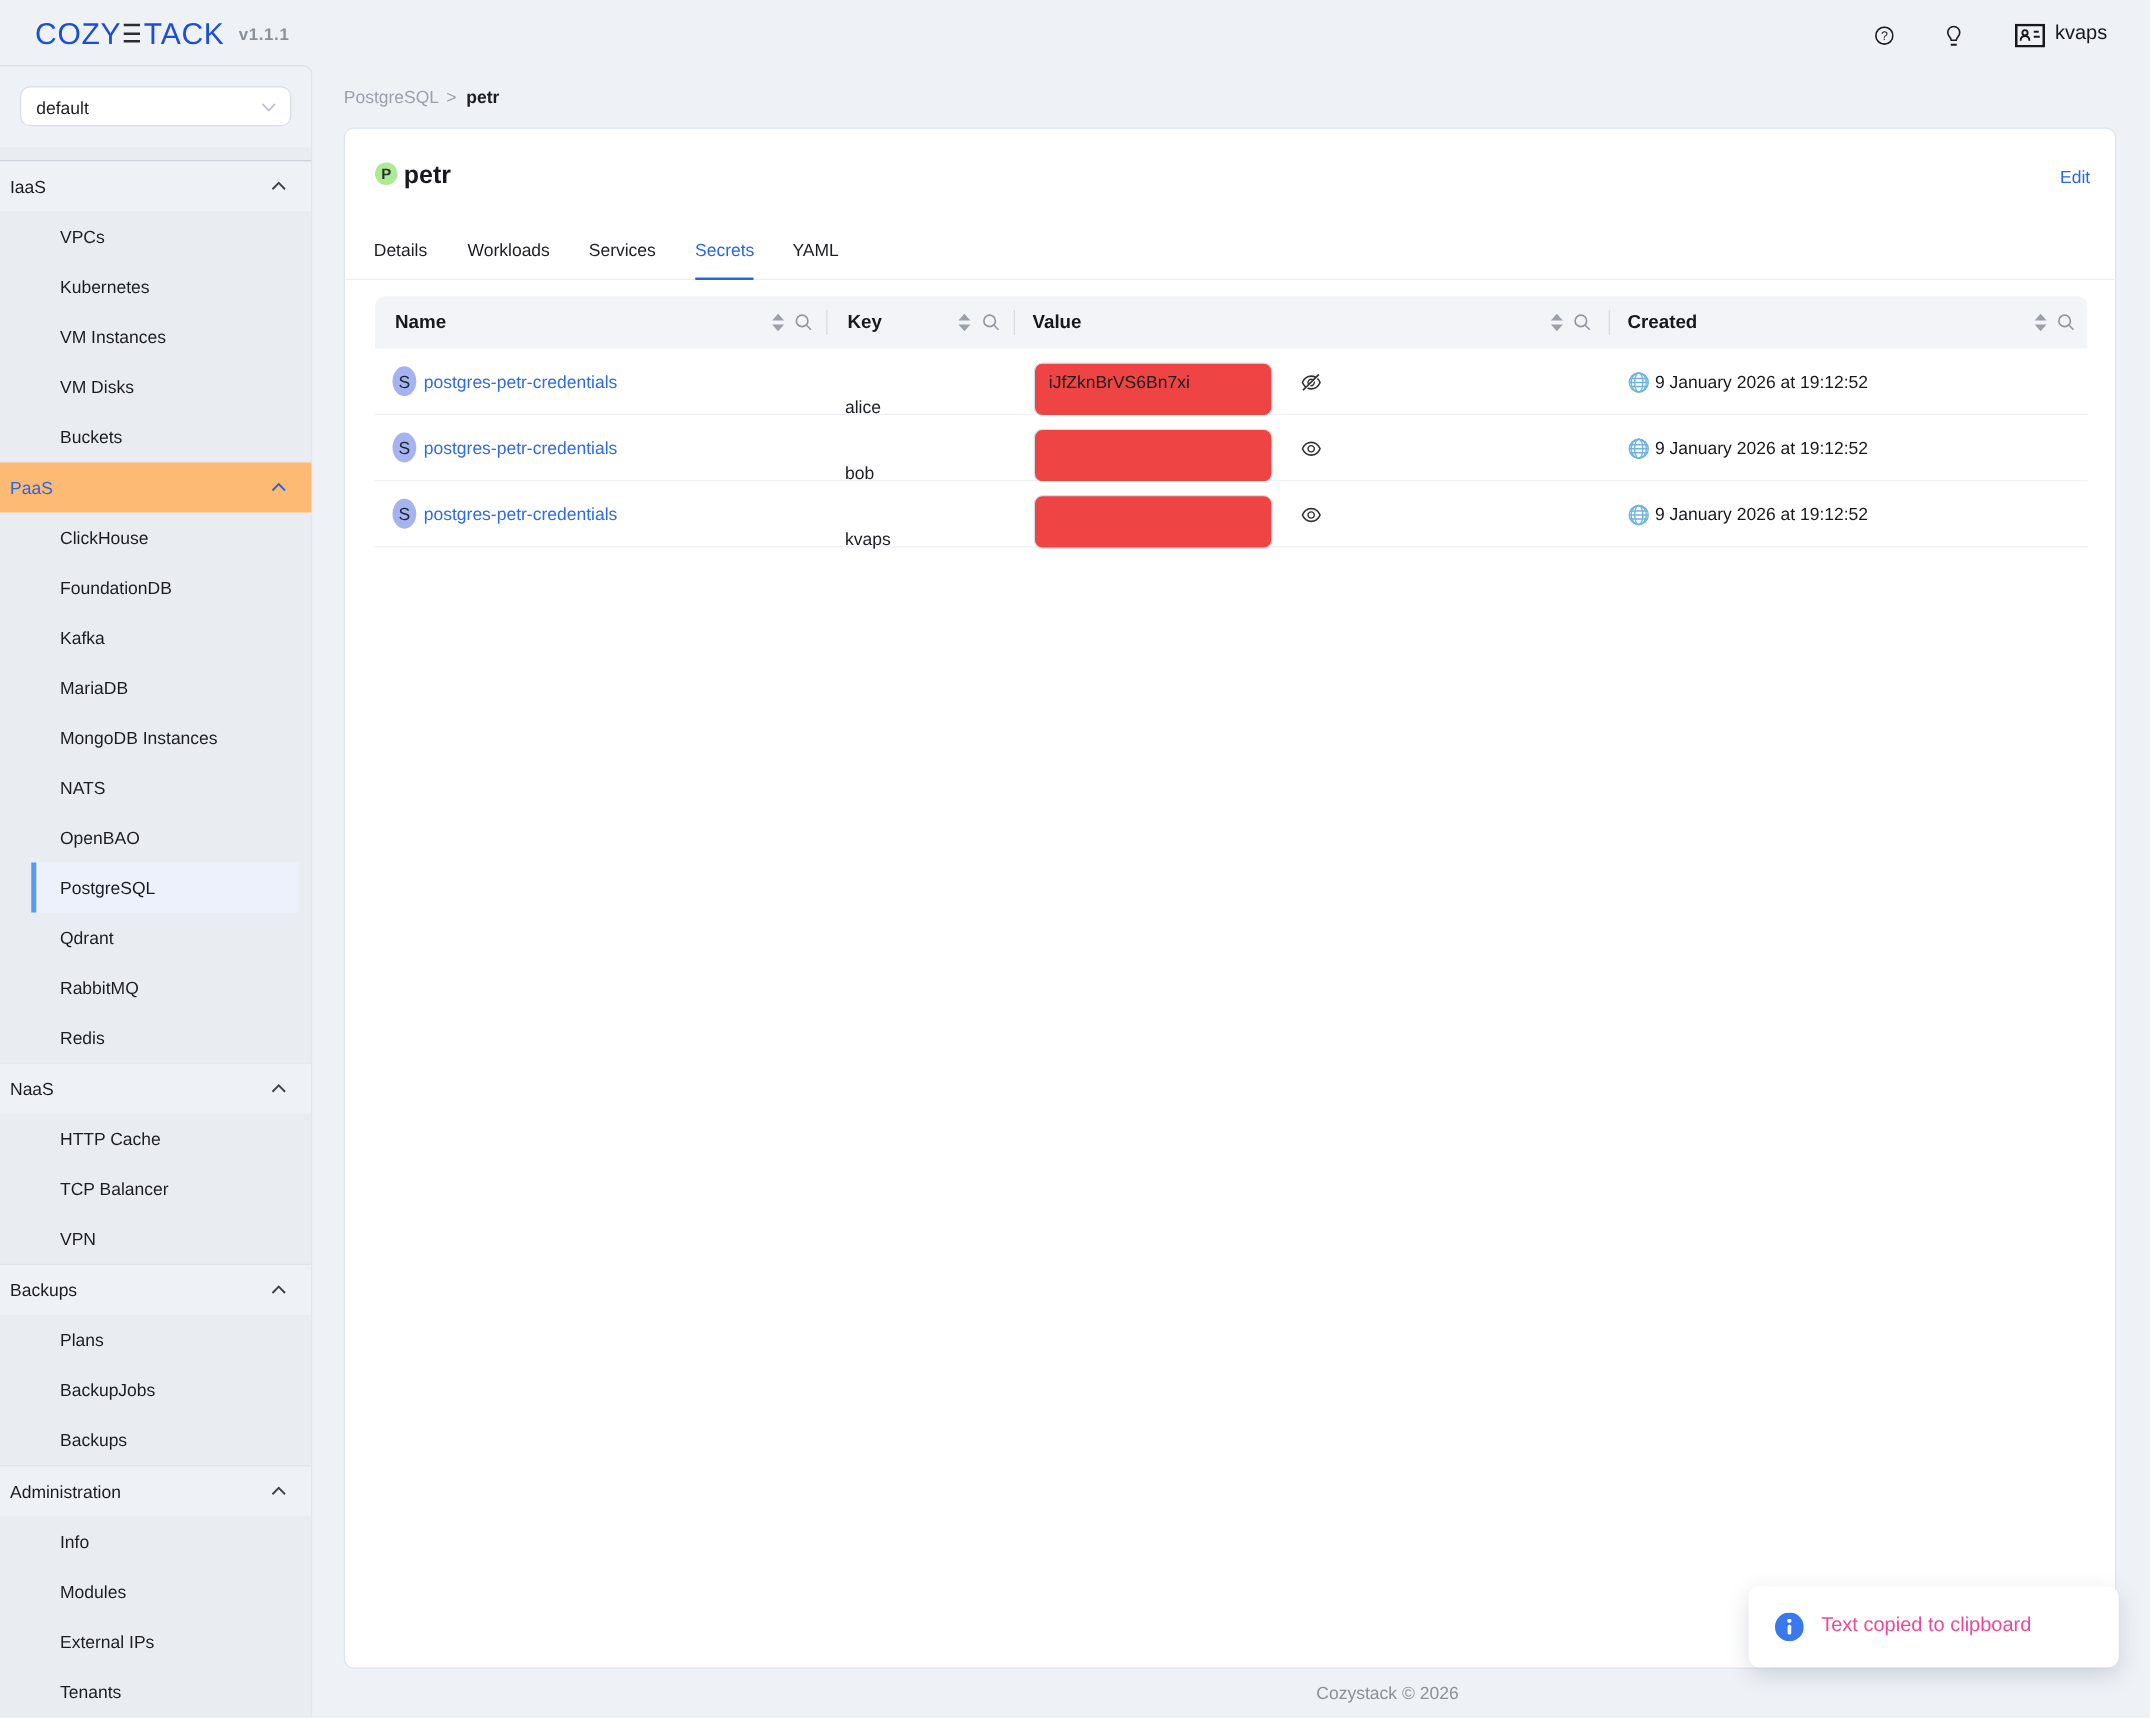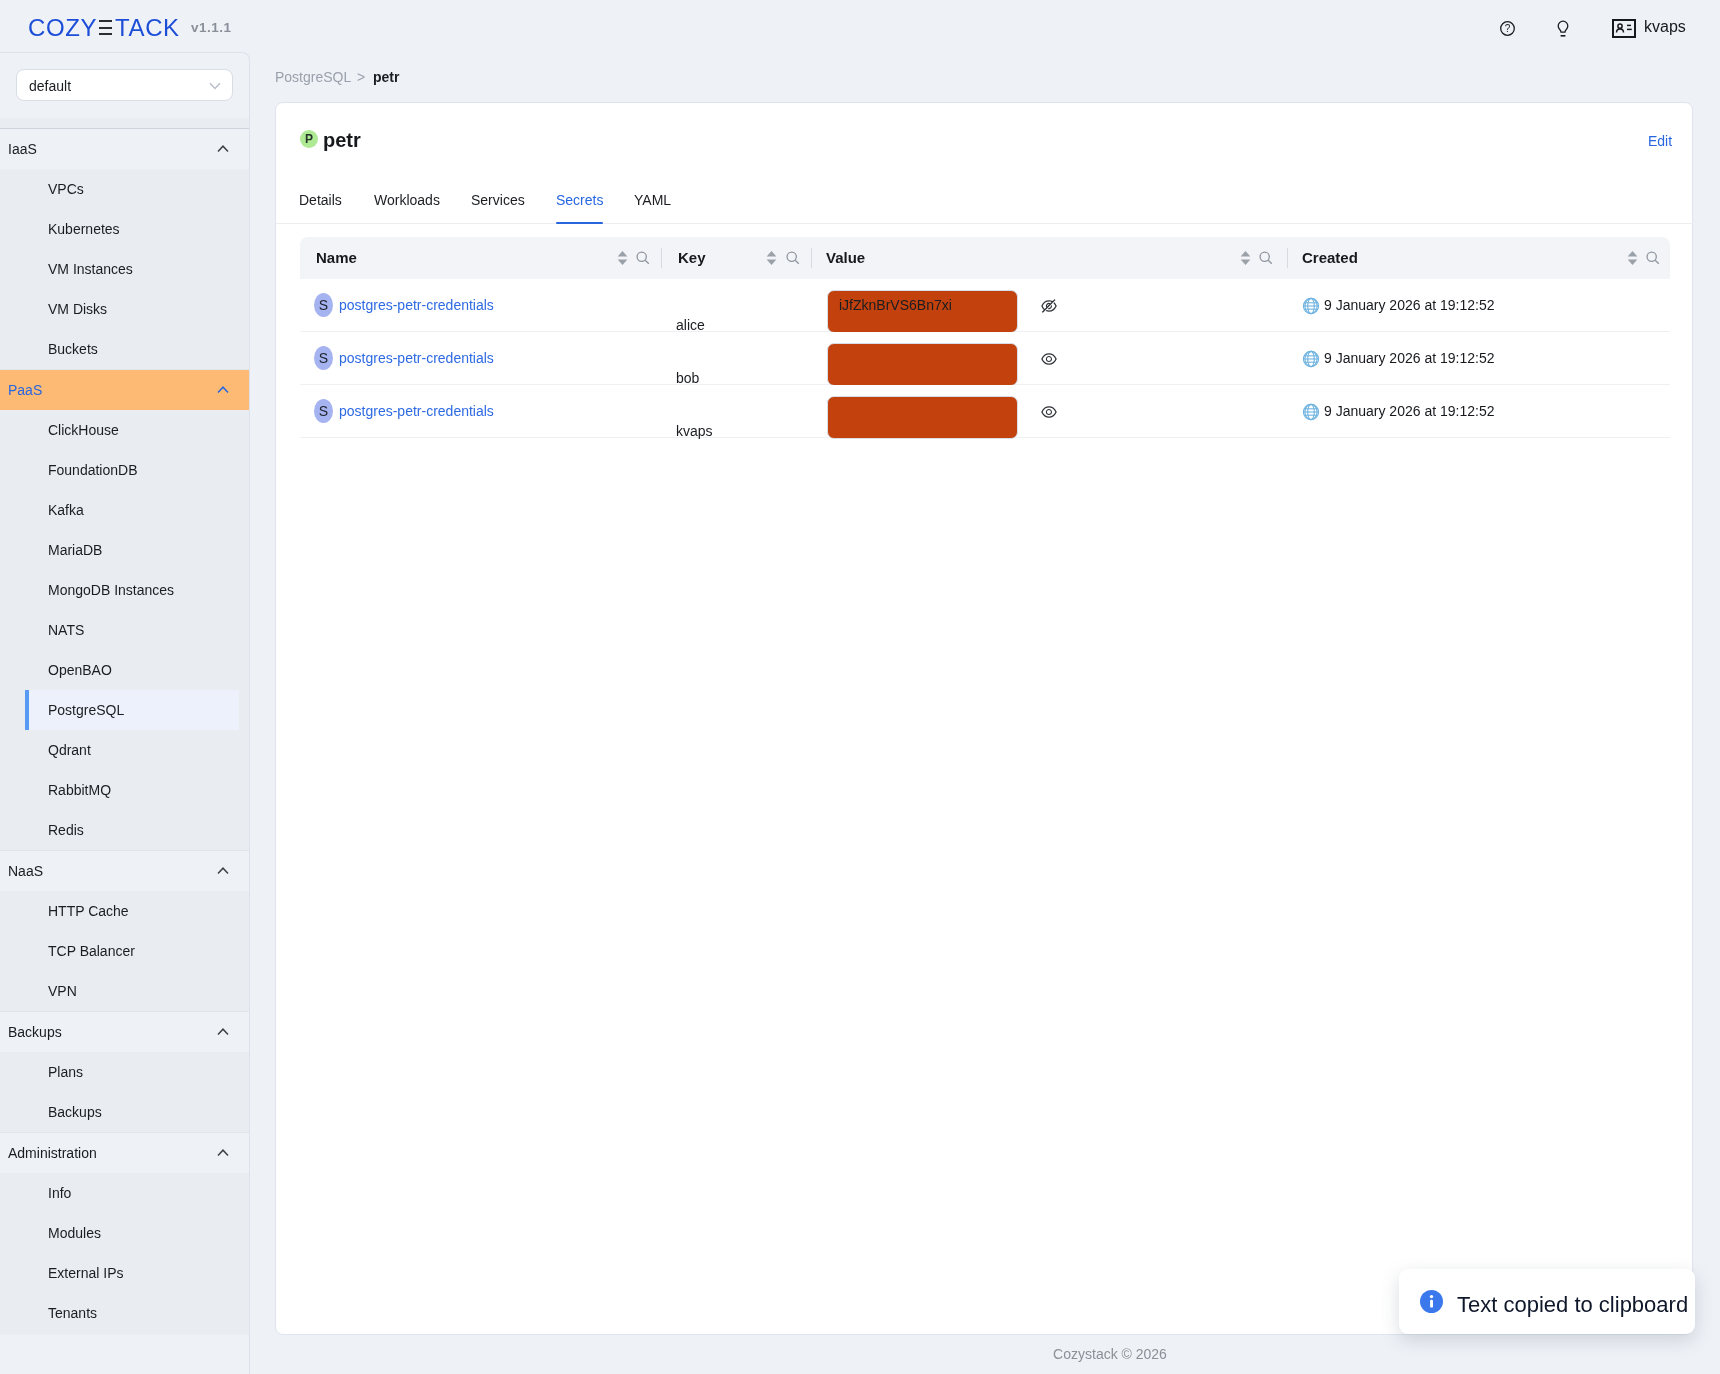--- a/index.html
+++ b/index.html
@@ -43,28 +43,28 @@
 
   
   .table { position:absolute; left:24px; top:134px; width:1370px; }
   .thead { position:relative; height:42px; background:#f2f4f8; border-radius:8px 8px 0 0; }
   .th { position:absolute; top:12px; font-size:15px; font-weight:700; color:#17191d; }
   .vsep { position:absolute; top:11px; width:1px; height:20px; background:#d6dbe2; }
   .trow { position:relative; height:53px; border-bottom:1px solid #eef0f4; background:#fff; }
   .sbadge { position:absolute; left:14px; top:14px; width:19px; height:24px; border-radius:50%; background:#a5b4f0; text-align:center; font-size:14px; color:#20242c; line-height:24px; }
   .rlink { position:absolute; left:39px; top:18px; font-size:14px; color:#2e6ae2; }
   .rkey { position:absolute; left:376px; top:18px; font-size:14px; color:#1b1d21;margin-top:20px; }
-  .rinput { position:absolute; left:527px; top:11px; width:191px; height:43px; border:1px solid #d7dde9; border-radius:7px; background:#c2410c; font-size:14px; color:#1b1d21; line-height:29px; padding-left:11px; }
+  .rinput { position:absolute; left:527px; top:11px; width:191px; height:43px; border:1px solid #d7dde9; border-radius:7px; background:#ef4444; font-size:14px; color:#1b1d21; line-height:29px; padding-left:11px; }
   .reye { position:absolute; left:740px; top:18px; }
   .rglobe { position:absolute; left:1002px; top:18px; }
   .rdate { position:absolute; left:1024px; top:18px; font-size:14px; color:#17191d; }
 
   .footer { position:absolute; left:250px; top:1346px; width:1720px; text-align:center; font-size:14px; color:#8b9097; }
   .toast { position:absolute; left:1399px; top:1269px; width:296px; height:65px; background:#fff; border-radius:9px; box-shadow:0 6px 18px rgba(90,100,120,.22); }
-  .toast .txt { position:absolute; left:58px; top:23px; font-size:22px; color:#0f172a; }
+  .toast .txt { position:absolute; left:58px; top:23px; font-size:16px; color:#ec4899; }
 </style>
 </head>
 <body>
 
 <div class="logo">COZY<span class="bars"><i style="top:0"></i><i style="top:6.5px"></i><i style="top:13px"></i></span>TACK</div>
 <div class="ver">v1.1.1</div>
 <svg class="hicon" style="left:1500px; top:21px" width="15" height="15" viewBox="0 0 15 15">
   <circle cx="7.5" cy="7.5" r="6.8" fill="none" stroke="#1a1c20" stroke-width="1.3"></circle>
   <text x="7.5" y="11" font-size="10" text-anchor="middle" fill="#1a1c20" font-family="Liberation Sans">?</text>
 </svg>
@@ -181,20 +181,23 @@
         <span>Backups</span>
       <svg class="chev" viewBox="0 0 12 8">
           <path d="M1 6.4 L6 1.2 L11 6.4" fill="none" stroke="#3d4046" stroke-width="1.5"></path>
         </svg>
     </div>
     <div class="mgroup">
       <div class="mitem">
           <span>Plans</span>
         </div>
       <div class="mitem">
+          <span>BackupJobs</span>
+        </div>
+      <div class="mitem">
           <span>Backups</span>
         </div>
     </div>
     <div class="msep"></div>
     <div class="mhead">
         <span>Administration</span>
       <svg class="chev" viewBox="0 0 12 8">
           <path d="M1 6.4 L6 1.2 L11 6.4" fill="none" stroke="#3d4046" stroke-width="1.5"></path>
         </svg>
     </div>

